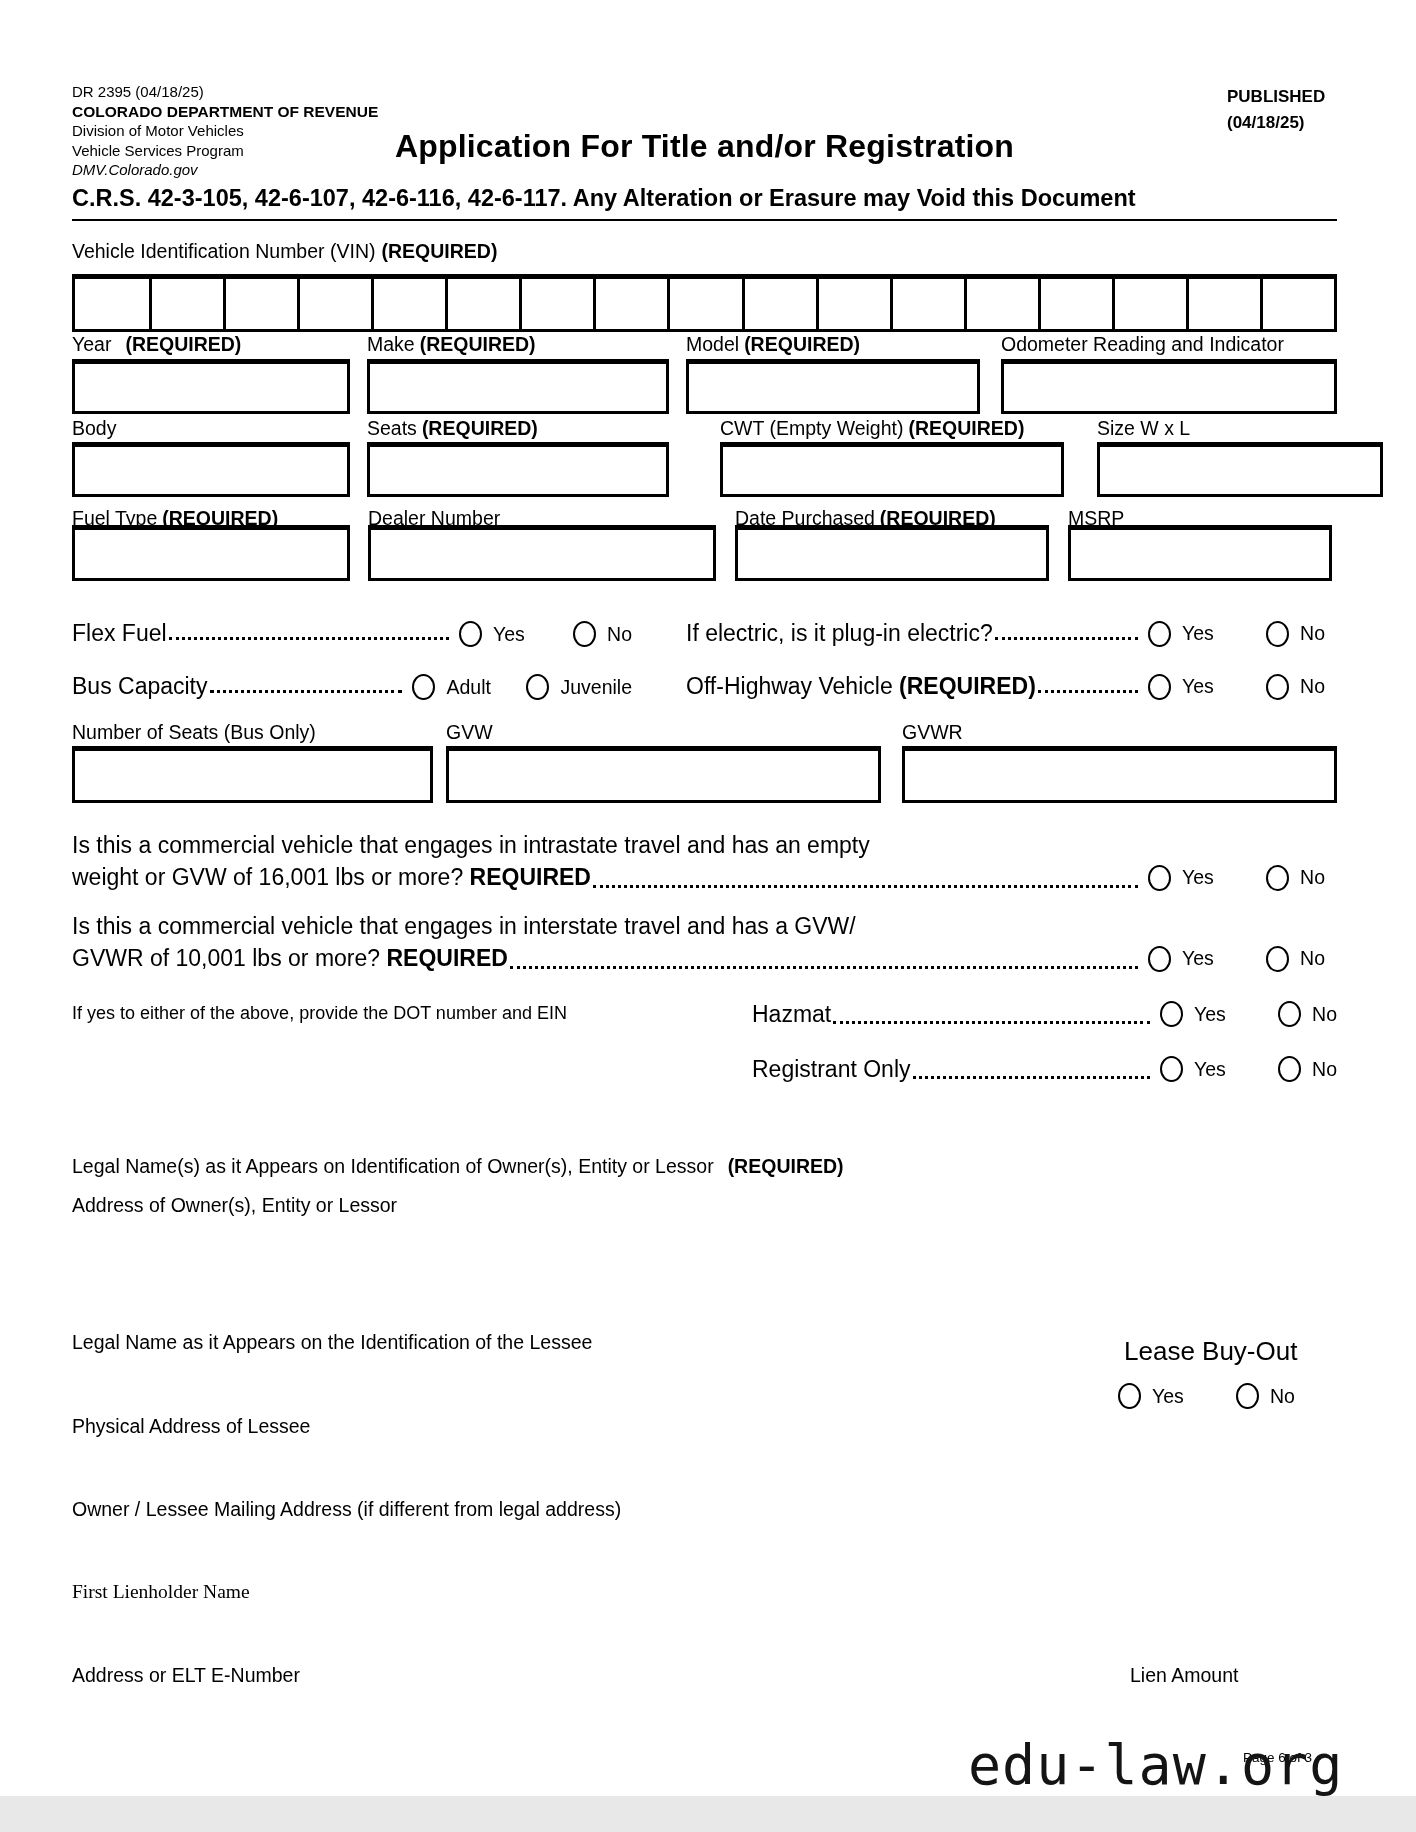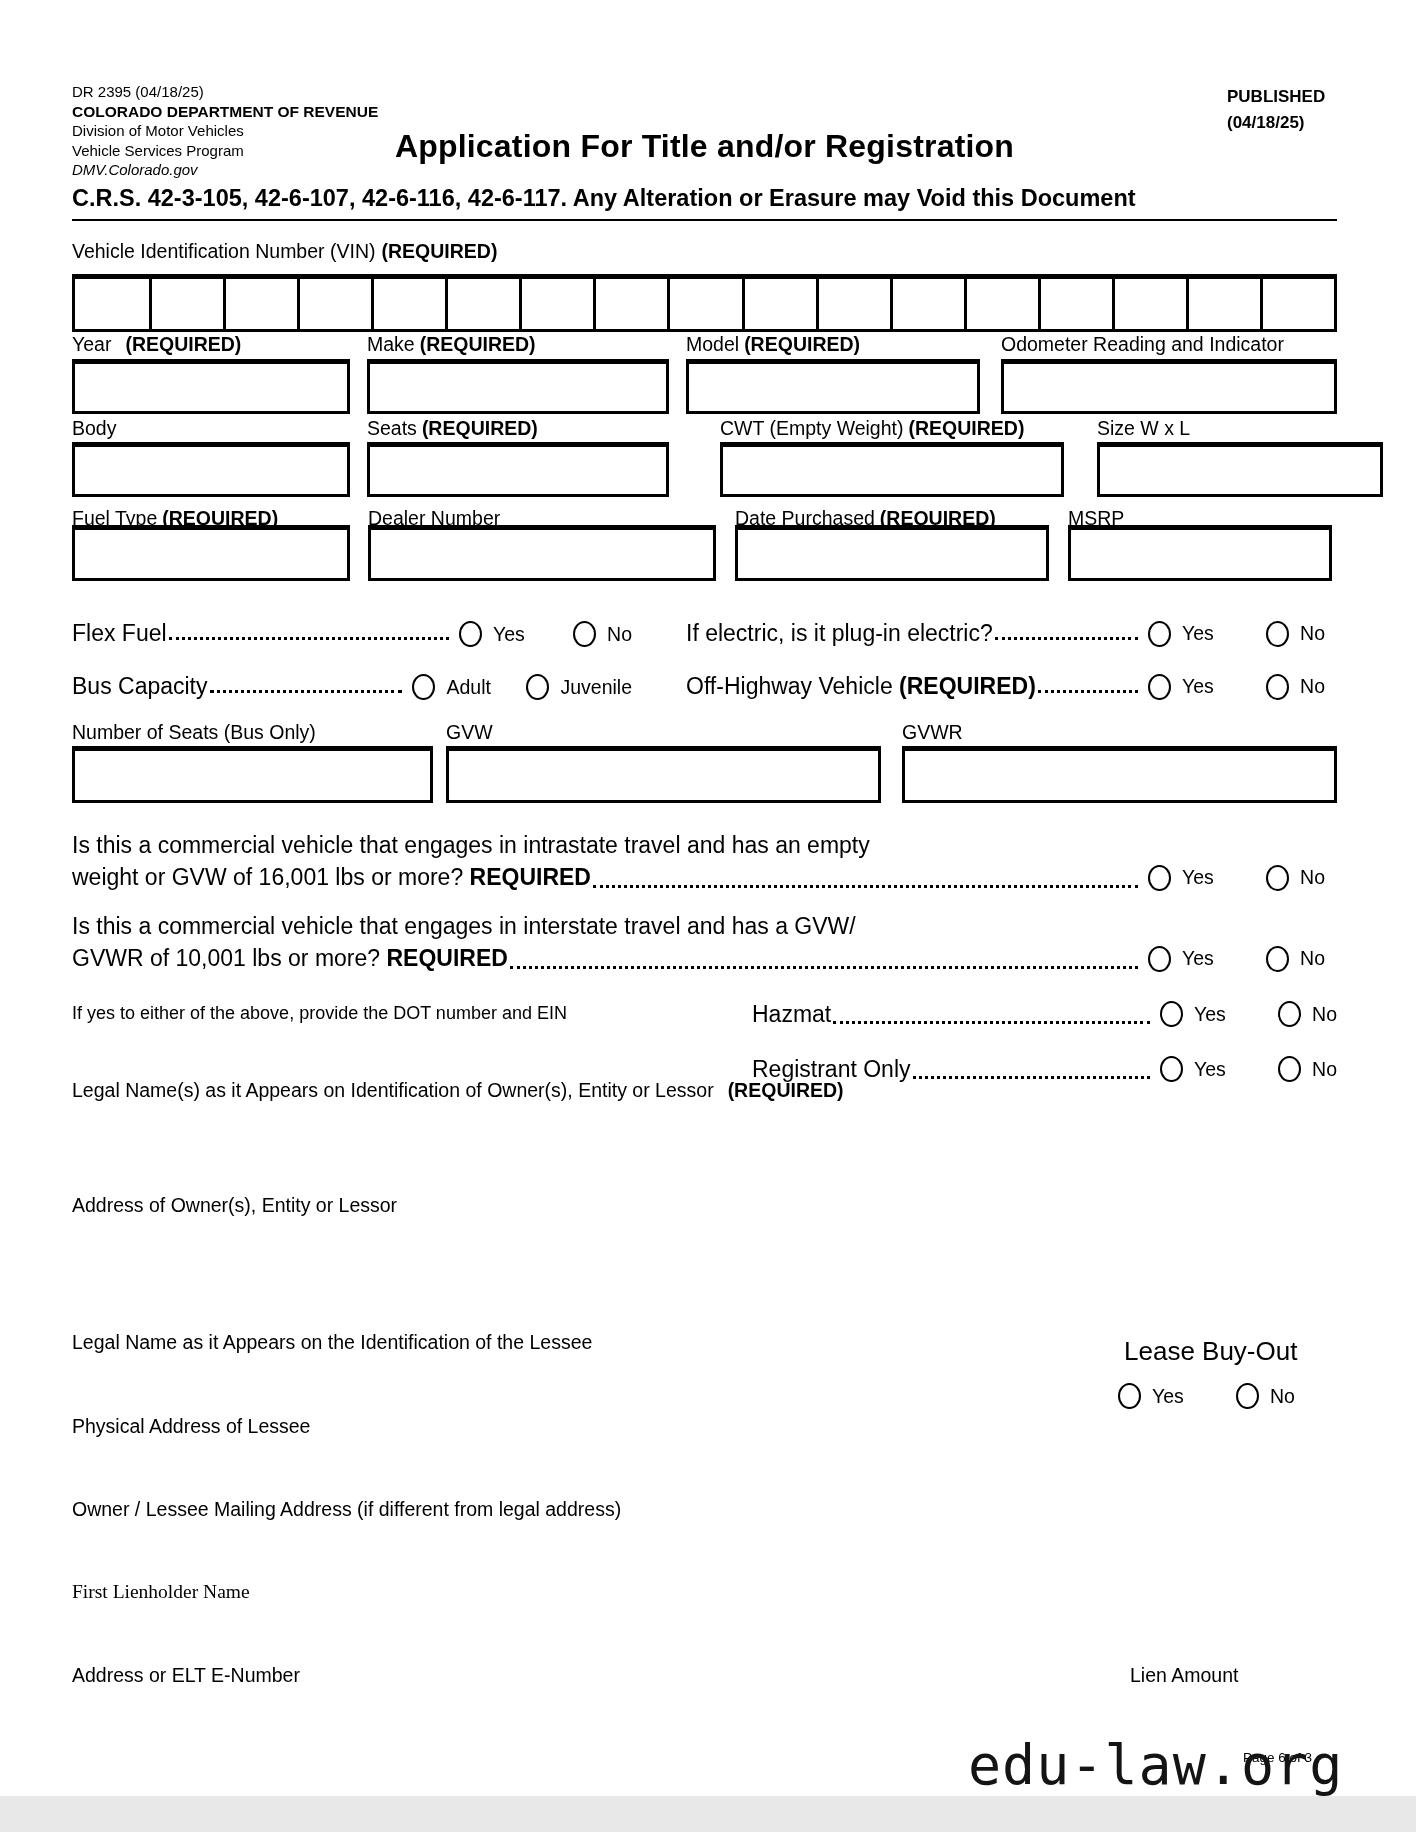--- a/index.html
+++ b/index.html
@@ -251,21 +251,21 @@
       <span class="lead"></span>
       <span class="yn" style="margin-right:0;">
         <span class="radio"></span>
         <span class="olbl olbl1">Yes</span>
         <span class="radio"></span>
         <span class="olbl">No</span>
       </span>
     </div>
   </div>
 
-  <div class="wrap lrow" style="top:1079px;text-align:right;">
+  <div class="wrap lrow" style="top:1155px;text-align:right;">
     <div class="lcell" style="left:0;"><span>Legal Name(s) as it Appears on Identification of Owner(s), Entity or Lessor</span><b class="gap2">(REQUIRED)</b></div>
   </div>
   <div class="wrap" style="top:1135px;height:57px;">
     <div class="box" style="left:0;right:0;"></div>
   </div>
 
   <div class="wrap lrow" style="top:1194px;">
     <div class="lcell" style="left:0;">Address of Owner(s), Entity or Lessor</div>
   </div>
   <div class="wrap" style="top:1221px;height:55px;">

